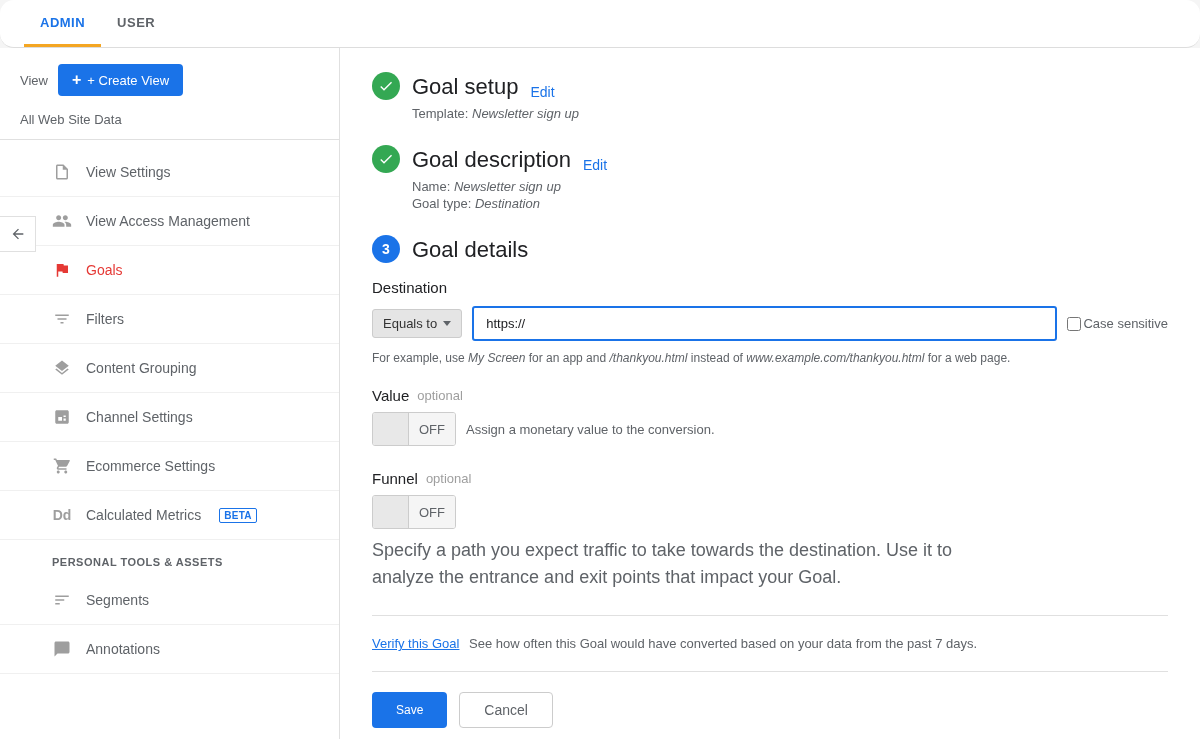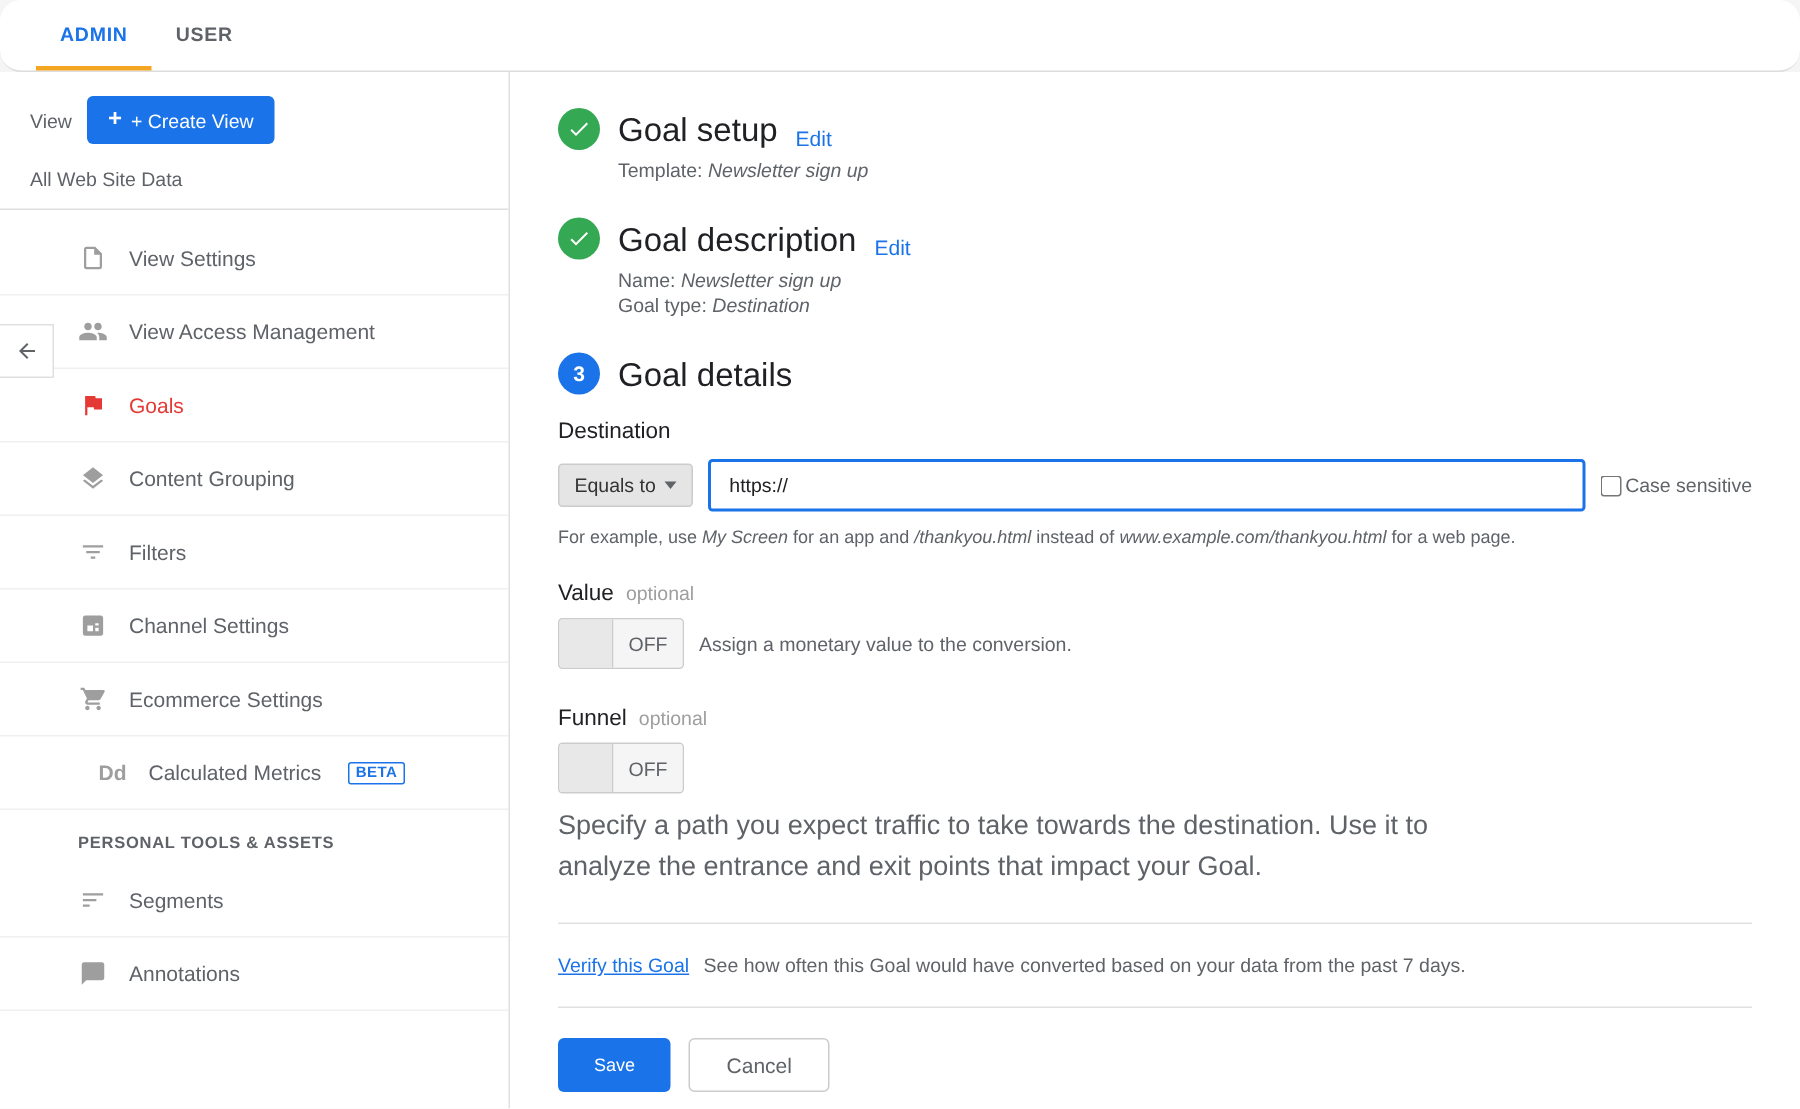--- a/index.html
+++ b/index.html
@@ -441,55 +441,55 @@
           <svg width="18" height="18" viewBox="0 0 24 24">
               <path d="M14.4 6L14 4H5v17h2v-7h5.6l.4 2h7V6z"></path>
             </svg>
         </div>
         <span>Goals</span>
       </div>
 
       <div class="sidebar-item">
         <div class="icon">
           <svg width="18" height="18" viewBox="0 0 24 24">
+              <path d="M10 18h4v-2h-4v2zM3 6v2h18V6H3zm3 7h12v-2H6v2z"></path>
+            </svg>
+        </div>
+        <span>Filters</span>
+      </div>
+
+      <div class="sidebar-item">
+        <div class="icon">
+          <svg width="18" height="18" viewBox="0 0 24 24">
               <path d="M11.99 18.54l-7.37-5.73L3 14.07l9 7 9-7-1.63-1.27-7.38 5.74zM12 16l7.36-5.73L21 9l-9-7-9 7 1.63 1.27L12 16z"></path>
             </svg>
         </div>
         <span>Content Grouping</span>
       </div>
 
       <div class="sidebar-item">
         <div class="icon">
           <svg width="18" height="18" viewBox="0 0 24 24">
-              <path d="M10 18h4v-2h-4v2zM3 6v2h18V6H3zm3 7h12v-2H6v2z"></path>
-            </svg>
-        </div>
-        <span>Filters</span>
-      </div>
-
-      <div class="sidebar-item">
-        <div class="icon">
-          <svg width="18" height="18" viewBox="0 0 24 24">
               <path d="M19 3H5c-1.1 0-2 .9-2 2v14c0 1.1.9 2 2 2h14c1.1 0 2-.9 2-2V5c0-1.1-.9-2-2-2zm-7 14H7v-5h5v5zm5 0h-3v-3h3v3zm0-5h-3v-2h3v2z"></path>
             </svg>
         </div>
         <span>Channel Settings</span>
       </div>
 
       <div class="sidebar-item">
         <div class="icon">
           <svg width="18" height="18" viewBox="0 0 24 24">
               <path d="M7 18c-1.1 0-1.99.9-1.99 2S5.9 22 7 22s2-.9 2-2-.9-2-2-2zM1 2v2h2l3.6 7.59-1.35 2.45c-.16.28-.25.61-.25.96C5 16.1 6.1 17 7 17h11v-2H7.42c-.14 0-.25-.11-.25-.25l.03-.12.9-1.63H17c.75 0 1.41-.41 1.75-1.03l3.58-6.49A1 1 0 0021.46 4H5.21l-.94-2H1zm16 16c-1.1 0-1.99.9-1.99 2s.89 2 1.99 2 2-.9 2-2-.9-2-2-2z"></path>
             </svg>
         </div>
         <span>Ecommerce Settings</span>
       </div>
 
       <div class="sidebar-item">
-        <div class="icon" style="font-size:14px;font-weight:bold;color:#9e9e9e;margin-left:13px;">Dd</div>
+        <div class="icon" style="font-size:14px;font-weight:bold;color:#9e9e9e;">Dd</div>
         <span>Calculated Metrics</span>
         <span class="beta-badge">BETA</span>
       </div>
 
       <div class="personal-tools-header">PERSONAL TOOLS &amp; ASSETS</div>
 
       <div class="sidebar-item">
         <div class="icon">
           <svg width="18" height="18" viewBox="0 0 24 24">
               <path d="M3 18h6v-2H3v2zM3 6v2h18V6H3zm0 7h12v-2H3v2z"></path>

